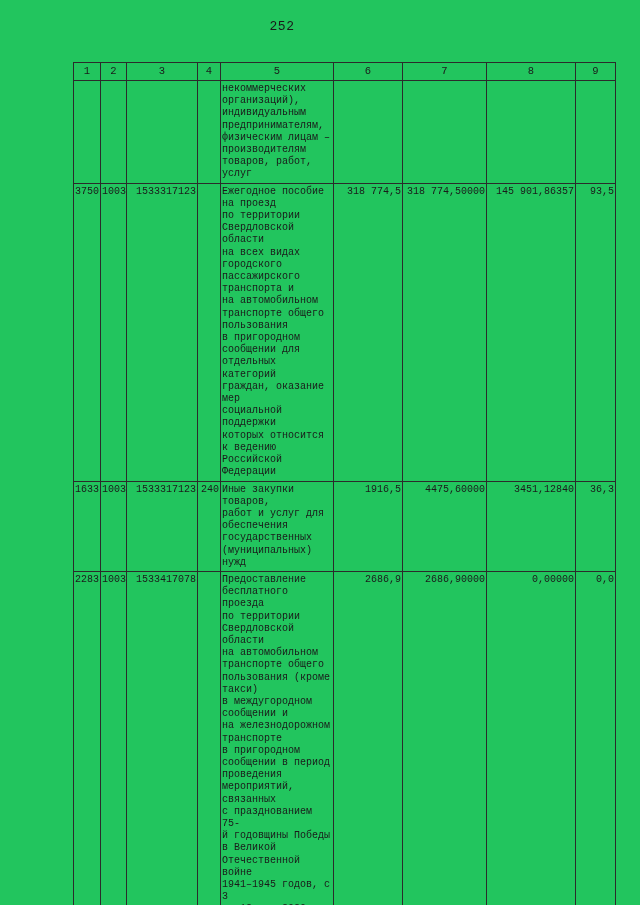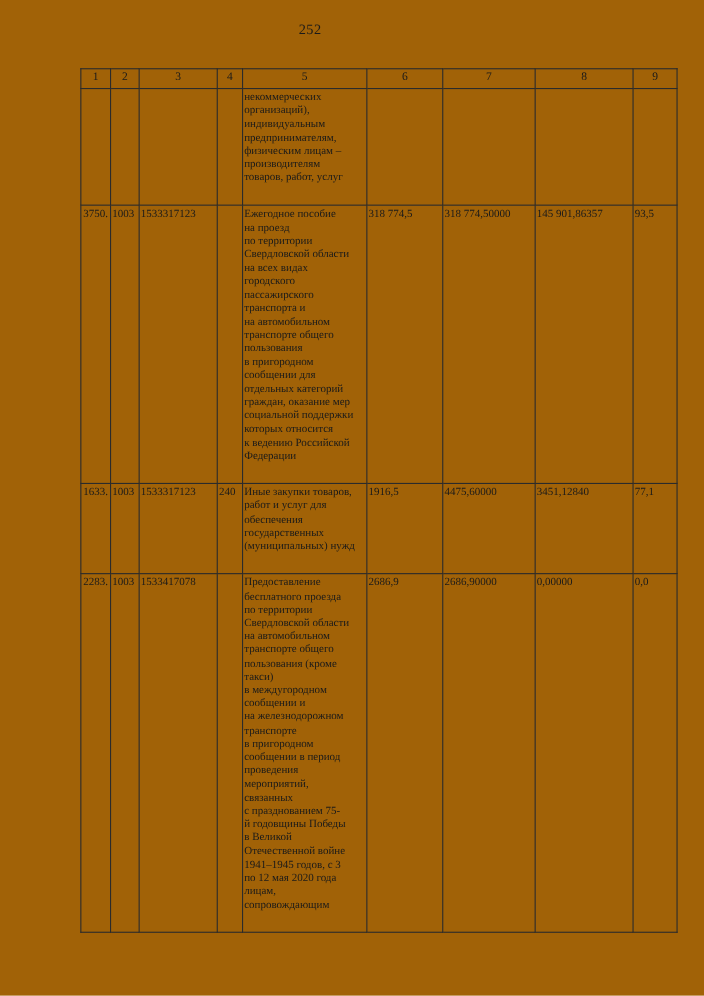--- a/index.html
+++ b/index.html
@@ -4,21 +4,21 @@
 <style>
   * { margin: 0; padding: 0; box-sizing: border-box; }
   html, body { background: #ffffff; }
   body {
     width: 640px; height: 905px;
     font-family: "Liberation Serif", "DejaVu Serif", serif;
     color: #1a1a1a;
     position: relative;
     overflow: hidden;
   }
-  .page { position: absolute; inset: 0; background: #a16207; }
+  .page { position: absolute; inset: 0; background: #22c55e; font-family: Liberation Mono, monospace; }
   .page-number {
     position: absolute;
     top: 19px; left: 0;
     width: 100%;
     text-align: center;
     font-size: 13px;
     transform: translateX(-38px);
     letter-spacing: 0.5px;
   }
   table.budget {
@@ -26,31 +26,31 @@
     left: 73px; top: 62px;
     width: 542px;
     table-layout: fixed;
     border-collapse: collapse;
   }
   table.budget td {
     border: 1px solid #2b2b2b;
     vertical-align: top;
     font-size: 10px;
     line-height: 12.2px;
-    padding: 2px 1px 18px 1px;
+    padding: 2px 1px 2px 1px;
     overflow: hidden;
   }
   table.budget tr.head td {
     height: 18px;
     text-align: center;
     vertical-align: middle;
     font-size: 10.5px;
     padding: 1px;
   }
-  td.c-center { text-align: left; }
+  td.c-center { text-align: right; }
   td.c-num    { text-align: center; }
   td.c-desc   {
     text-align: left;
     white-space: pre-line;
     padding-left: 3px;
     padding-right: 1px;
   }
   col.w1 { width: 27px; }
   col.w2 { width: 26px; }
   col.w3 { width: 71px; }
@@ -148,21 +148,21 @@
       <td class="c-center">1533317123</td>
       <td class="c-center">240</td>
       <td class="c-desc">Иные закупки товаров,
 работ и услуг для
 обеспечения
 государственных
 (муниципальных) нужд</td>
       <td class="c-center">1916,5</td>
       <td class="c-center">4475,60000</td>
       <td class="c-center">3451,12840</td>
-      <td class="c-center">77,1</td>
+      <td class="c-center">36,3</td>
     </tr>
 
 
     <tr>
       <td class="c-num">2283.</td>
       <td class="c-center">1003</td>
       <td class="c-center">1533417078</td>
       <td class="c-center"></td>
       <td class="c-desc">Предоставление
 бесплатного проезда

